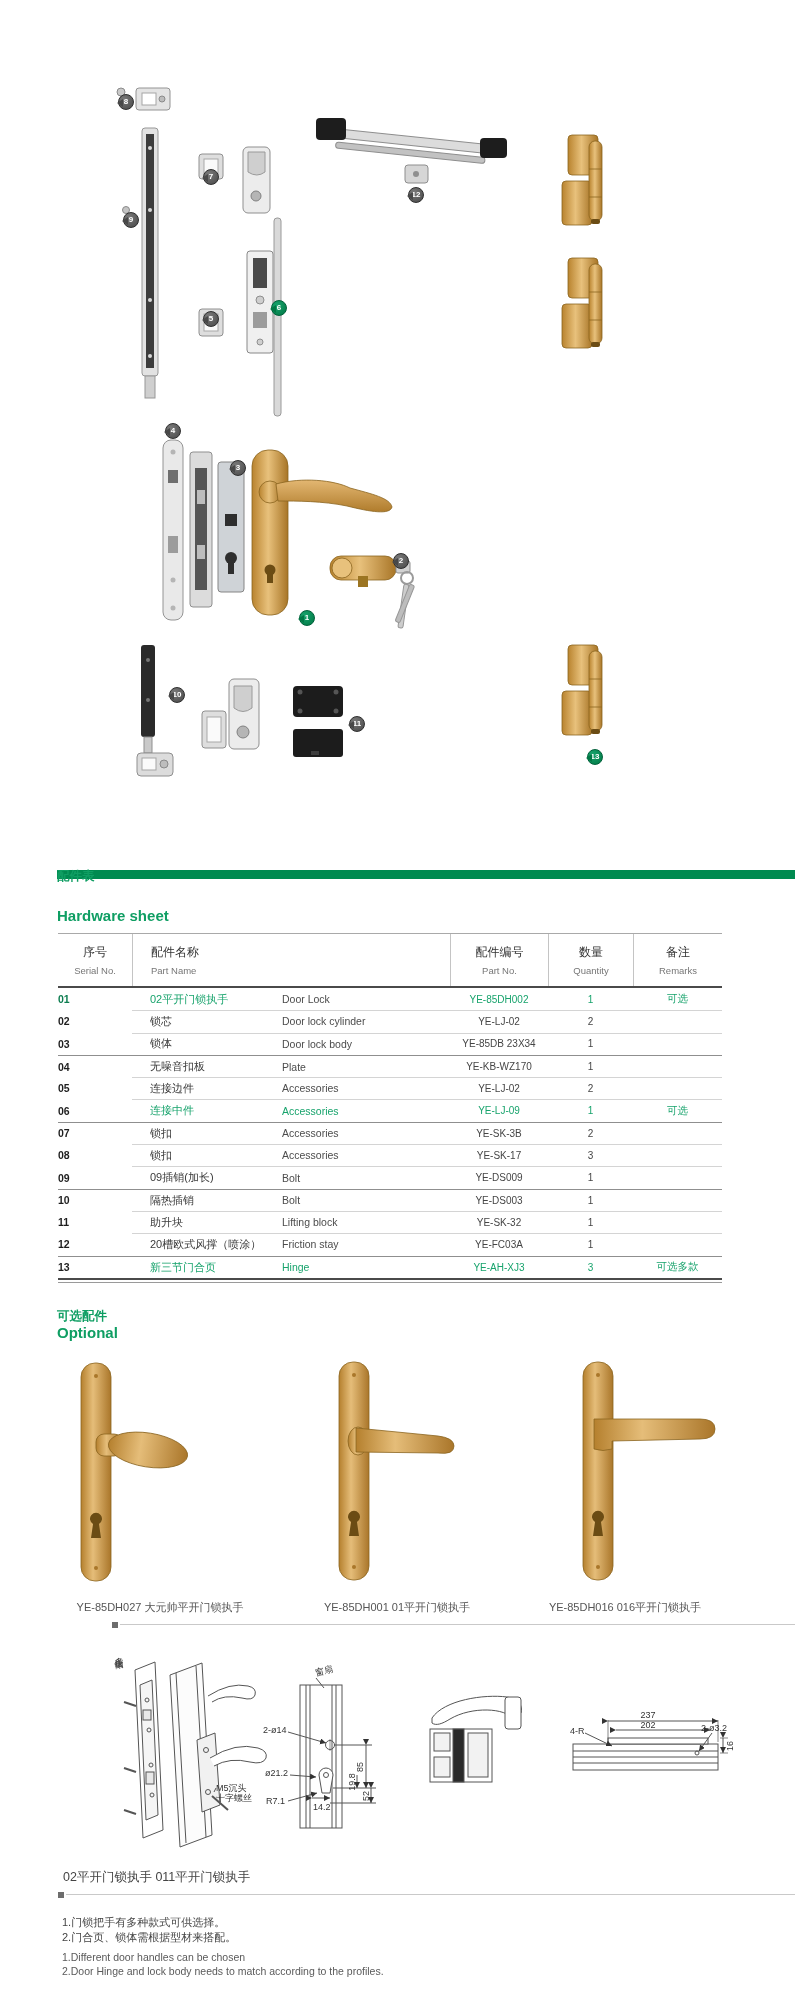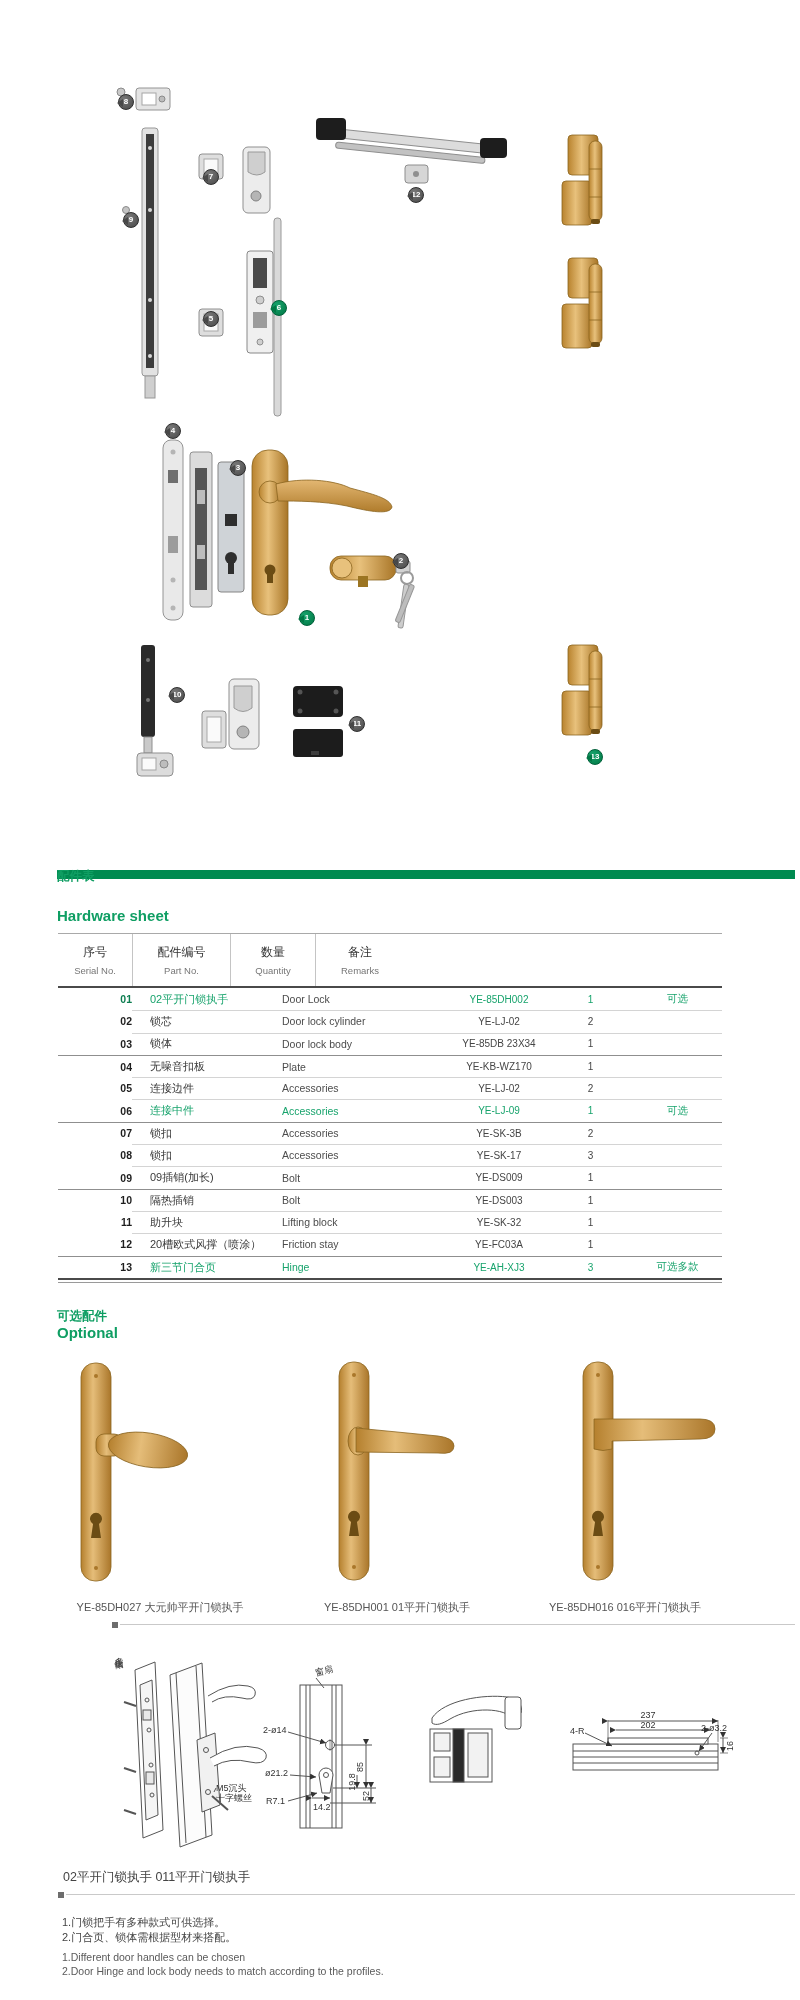--- a/index.html
+++ b/index.html
@@ -22,21 +22,21 @@
   .w1{width:74px;text-align:center;}
   .w2{width:318px;padding-left:18px;text-align:left;}
   .w3{width:98px;text-align:center;}
   .w4{width:85px;text-align:center;}
   .w5{width:89px;text-align:center;}
   .trow{display:flex;align-items:center;height:22.3px;position:relative;box-sizing:border-box;}
   .trow::before{content:"";position:absolute;left:74px;right:0;top:0;border-top:1px solid #d4d4d4;}
   .trow.first::before,.trow.gs::before{display:none;}
   .trow.gs{border-top:1.6px solid #8f8f8f;}
   .c{box-sizing:border-box;}
-  .c-serial{width:74px;text-align:right;font-weight:bold;font-size:10.5px;color:#1e1e1e;}
+  .c-serial{width:74px;text-align:left;font-weight:bold;font-size:10.5px;color:#1e1e1e;}
   .c-cn{width:150px;padding-left:18px;font-size:11px;color:#3a3a3a;}
   .c-en{width:168px;font-size:10.5px;color:#4c4c4c;}
   .c-part{width:98px;text-align:center;font-size:10px;color:#454545;}
   .c-qty{width:85px;text-align:center;font-size:10px;color:#454545;}
   .c-rem{width:89px;text-align:center;font-size:10.5px;color:#17a36c;}
   .green .c-cn,.green .c-en,.green .c-part,.green .c-qty{color:#17a36c;}
   .green.en-dark .c-en{color:#4c4c4c;}
   .sgreen{color:#0d7d50 !important;}
   .tbl-bottom{border-top:2px solid #4a4a4a;}
   .tbl-bottom2{margin-top:2px;border-top:1px solid #9a9a9a;}
@@ -230,20 +230,24 @@
 
   <div class="greenbar"></div>
   <div class="sec-cn" style="left:57px;top:870px">配件表</div>
   <div class="sec-en" style="left:57px;top:908px">Hardware sheet</div>
 
   <div class="tbl">
     <div class="thead">
       <div class="th w1">
         <span class="cn">序号</span>
         <span class="en">Serial No.</span>
+      </div>
+      <div class="th w2">
+        <span class="cn">配件名称</span>
+        <span class="en">Part Name</span>
       </div>
       <div class="th w3">
         <span class="cn">配件编号</span>
         <span class="en">Part No.</span>
       </div>
       <div class="th w4">
         <span class="cn">数量</span>
         <span class="en">Quantity</span>
       </div>
       <div class="th w5">

